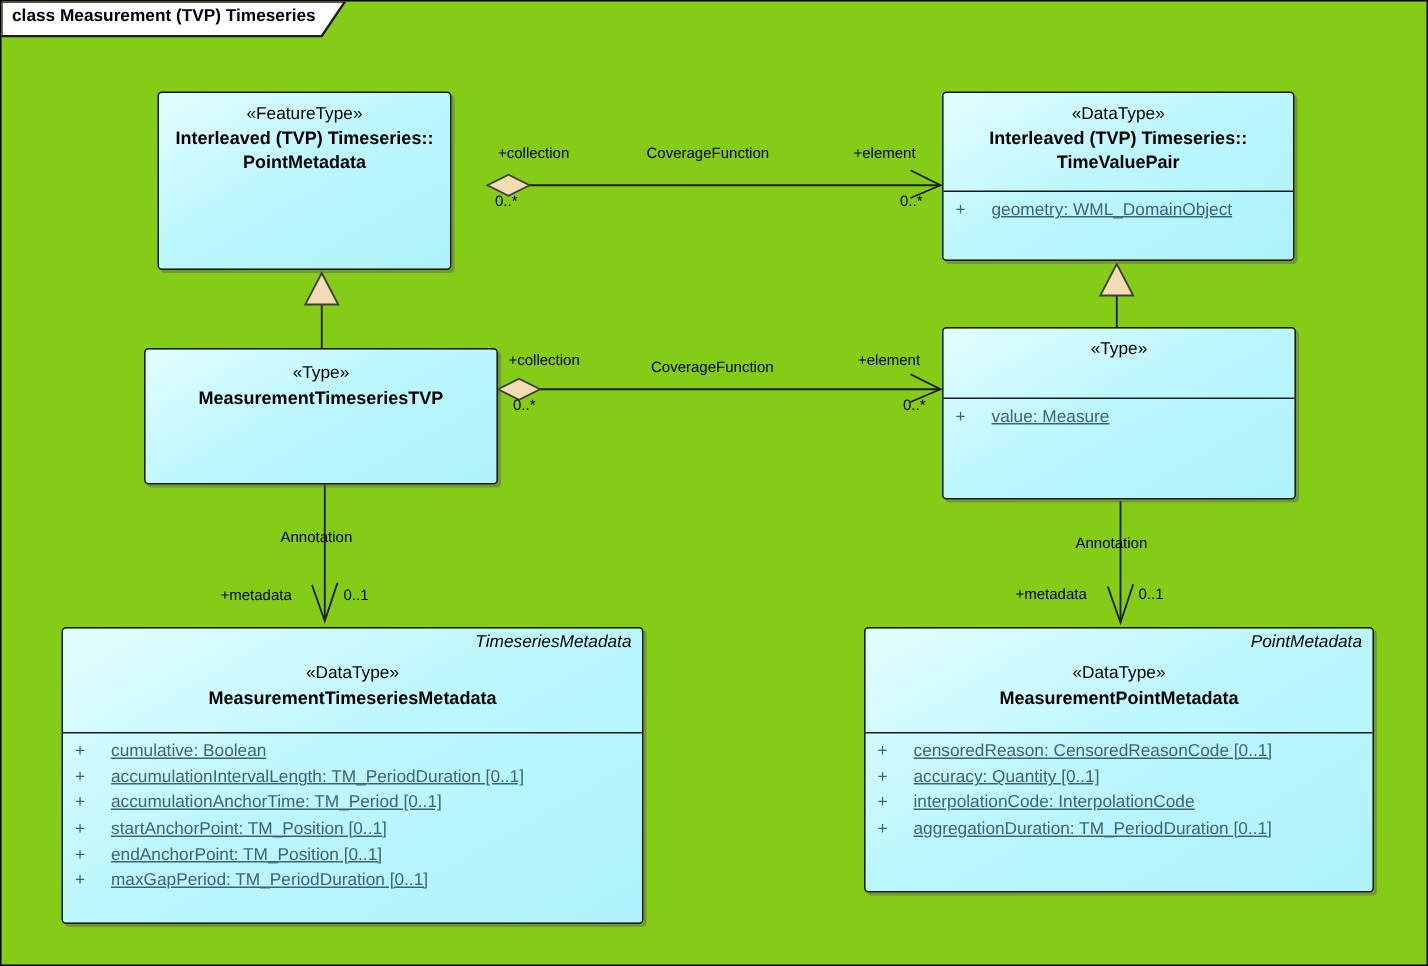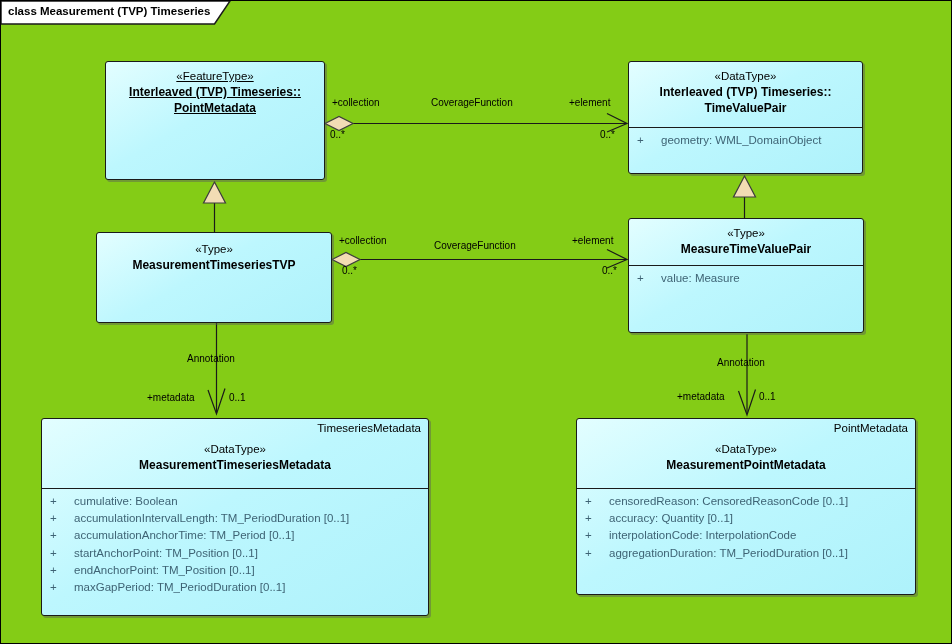--- a/index.html
+++ b/index.html
@@ -8,25 +8,25 @@
 
   
   .frame-title{position:absolute;left:7px;top:4px;font-size:11.5px;font-weight:bold;color:#000;white-space:nowrap;}
 
   
   .uml-box{position:absolute;background:linear-gradient(150deg,#e3feff 0%,#bdf7fe 45%,#aef2fb 100%);
            border:1px solid #1a1a1a;border-radius:3px;box-shadow:2px 2px 0 rgba(90,90,90,0.45);box-sizing:border-box;}
   .box-header{position:relative;text-align:center;}
   .stereotype{font-size:11.5px;color:#000;line-height:16px;}
   .class-name{font-size:12px;font-weight:bold;color:#000;line-height:16px;}
-  .corner-label{position:absolute;top:3px;right:7px;font-size:11.5px;color:#000;}
+  .corner-label{position:absolute;top:3px;right:7px;font-size:11.5px;font-style:italic;color:#000;}
   .compartment{border-top:1px solid #1a1a1a;}
   .attr-row{display:flex;align-items:baseline;height:17.2px;font-size:11.5px;color:#3e6374;line-height:17.2px;}
   .attr-row .vis{margin-left:8px;width:24px;flex:none;}
-  .attr-row .attr-text{white-space:nowrap;}
+  .attr-row .attr-text{white-space:nowrap;text-decoration:underline;}
   .pad-top{padding-top:4px;}
 
   
   .clabel{position:absolute;font-size:10px;color:#000;white-space:nowrap;line-height:13px;}
 </style>
 </head>
 <body>
 
 <div class="canvas">
 
@@ -50,21 +50,21 @@
 
     <line x1="215.5" y1="322" x2="215.5" y2="412" stroke="#1a1a1a" stroke-width="1.2"></line>
     <polyline points="207,389 215.5,413 224,387.5" fill="none" stroke="#1a1a1a" stroke-width="1.2"></polyline>
 
     <line x1="746" y1="333" x2="746" y2="412" stroke="#1a1a1a" stroke-width="1.2"></line>
     <polyline points="737.5,390 746,414 754.5,388.5" fill="none" stroke="#1a1a1a" stroke-width="1.2"></polyline>
   </svg>
 
   <div class="frame-title">class Measurement (TVP) Timeseries</div>
 
-  <div class="uml-box" style="left:104px;top:60px;width:220px;height:119px;text-decoration:underline;">
+  <div class="uml-box" style="left:104px;top:60px;width:196px;height:119px;">
     <div class="box-header" style="padding-top:6px;">
       <div class="stereotype">«FeatureType»</div>
       <div class="class-name">Interleaved (TVP) Timeseries::</div>
       <div class="class-name">PointMetadata</div>
     </div>
   </div>
 
   <div class="uml-box" style="left:627px;top:60px;width:235px;height:113px;">
     <div class="box-header" style="padding-top:6px;height:59px;">
       <div class="stereotype">«DataType»</div>
@@ -82,21 +82,20 @@
   <div class="uml-box" style="left:95px;top:231px;width:236px;height:91px;">
     <div class="box-header" style="padding-top:8px;">
       <div class="stereotype">«Type»</div>
       <div class="class-name">MeasurementTimeseriesTVP</div>
     </div>
   </div>
 
   <div class="uml-box" style="left:627px;top:217px;width:236px;height:115px;">
     <div class="box-header" style="padding-top:6px;height:40px;">
       <div class="stereotype">«Type»</div>
-      <div class="class-name">MeasureTimeValuePair</div>
     </div>
     <div class="compartment pad-top">
       <div class="attr-row">
         <span class="vis">+</span>
         <span class="attr-text">value: Measure</span>
       </div>
     </div>
   </div>
 
   <div class="uml-box" style="left:40px;top:417px;width:388px;height:198px;">

